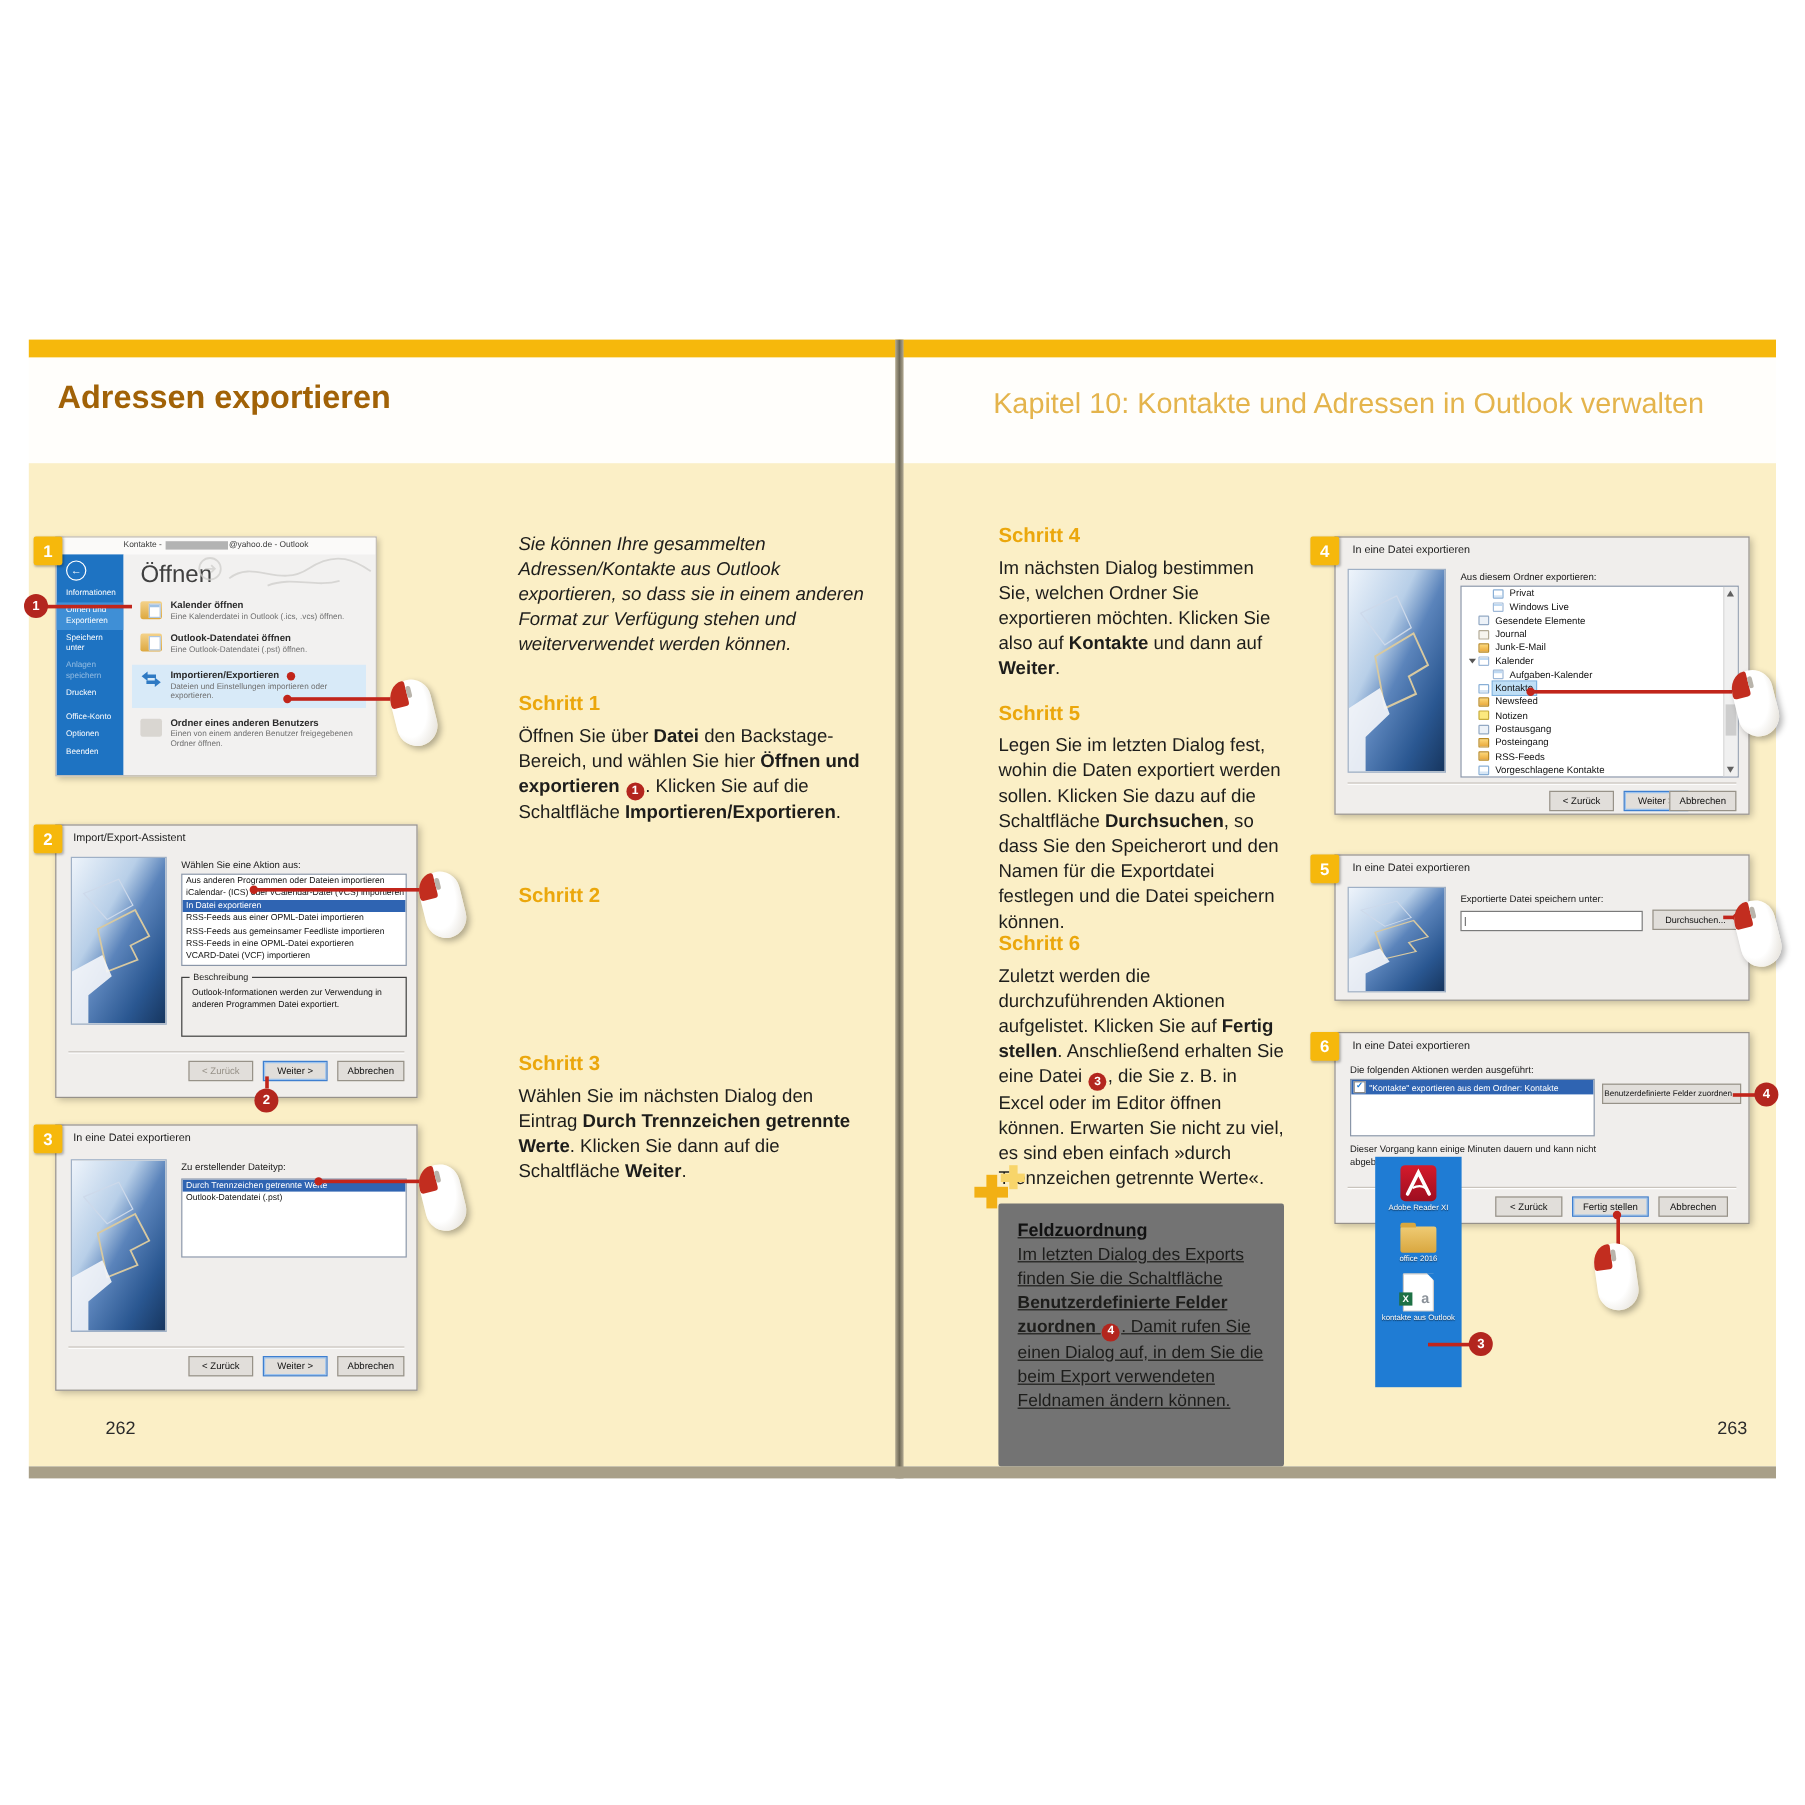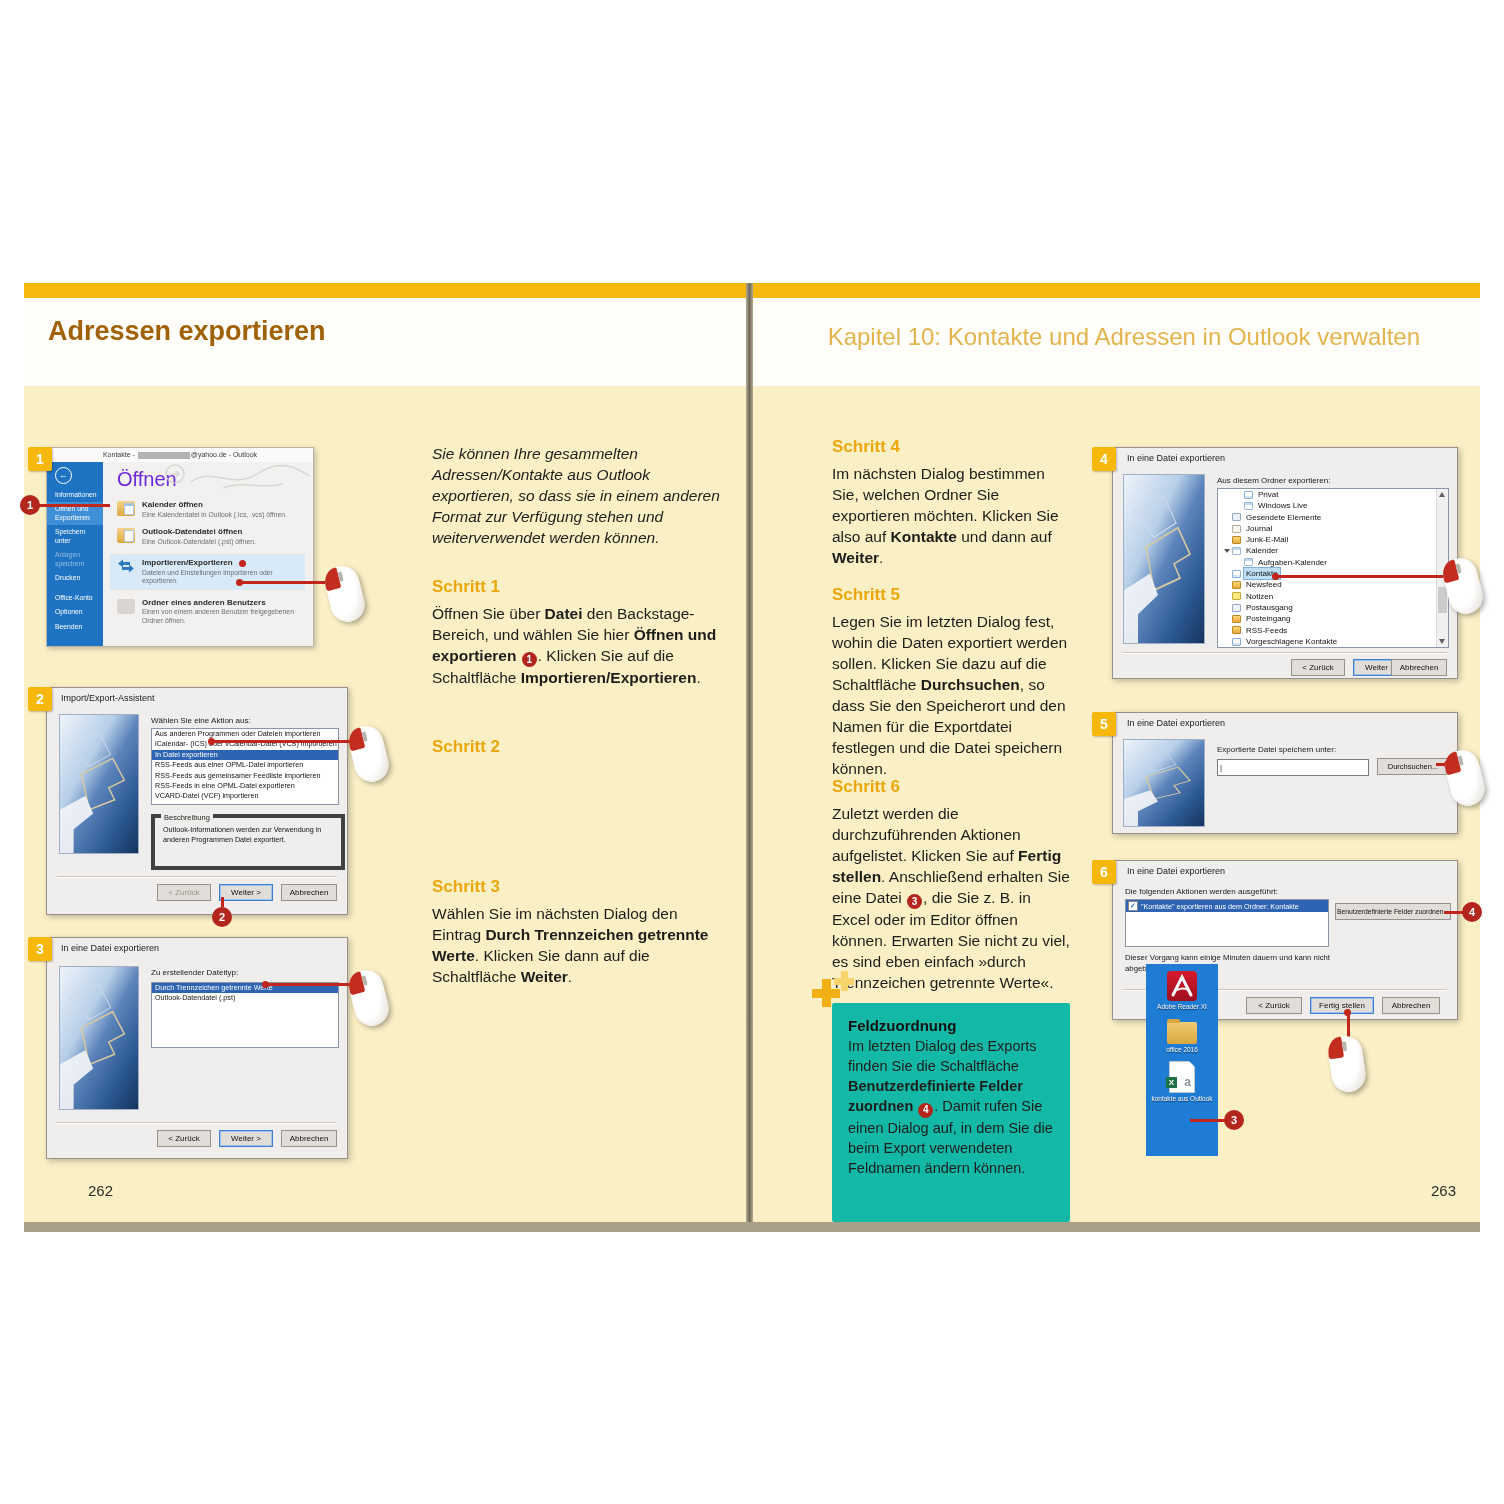--- a/index.html
+++ b/index.html
@@ -19,22 +19,22 @@
   .pnum.l{left:24px;margin-left:40px;} .pnum.r{left:1300px;width:132px;text-align:right;}
 
   
   .sh{position:absolute;margin:0;font-size:17px;font-weight:bold;color:#EBA70C;}
   .sp{position:absolute;margin:0;font-size:15.5px;line-height:21px;color:#1d1d1b;}
   .lx{left:408px;width:294px;} .rx{left:808px;width:238px;}
   .intro{font-style:italic;}
   .ib{display:inline-flex;width:15px;height:15px;border-radius:50%;background:#B3261E;color:#fff;
       font-size:10px;font-weight:bold;font-style:normal;align-items:center;justify-content:center;
       vertical-align:-2px;margin:0 1px;}
-  .tipbox{position:absolute;left:808px;top:720px;width:238px;height:219px;background:#14b8a6;
-          border-radius:2px;padding:0;box-sizing:border-box;}
+  .tipbox{position:absolute;left:808px;top:720px;width:238px;height:219px;background:#737373;
+          border-radius:2px;padding:0;box-sizing:border-box;text-decoration:underline;}
   .tipinner{padding:14px 14px 0 16px;}
   .tiph{margin:0 0 2px 0;font-size:15px;font-weight:bold;color:#111;}
   .tipp{margin:0;font-size:14.5px;line-height:20px;}
   .plus{position:absolute;}
   .plus i{position:absolute;background:#F2B014;display:block;}
   .plus .h{left:0;top:10px;width:28px;height:9px;} .plus .v{left:10px;top:0;width:9px;height:28px;}
   .plus.small i{background:#F8D56A;}
   .plus.small .h{width:20px;height:7px;top:7px;} .plus.small .v{width:7px;height:20px;left:7px;}
 
   
@@ -65,21 +65,21 @@
   .bs-side{position:absolute;left:0;top:14px;bottom:0;width:56px;background:#1E73C2;color:#fff;
            padding-top:3px;box-sizing:border-box;}
   .backcirc{width:15px;height:15px;border:1.4px solid #fff;border-radius:50%;margin:2px 0 4px 8px;
             font-size:9px;line-height:14px;text-align:center;color:#fff;}
   .bs-item{font-size:6.8px;line-height:1.25;padding:3px 4px 3px 8px;}
   .bs-item.sel{background:#3F8FD6;}
   .bs-item.dis{opacity:.5;}
   .bs-sep{height:5px;}
   .bs-main{position:absolute;left:56px;top:14px;right:0;bottom:0;background:#F2F1F0;
            padding:4px 8px 0 14px;box-sizing:border-box;}
-  .bs-h{font-size:20px;font-weight:300;color:#6d28d9;margin:2px 0 9px;}
+  .bs-h{font-size:20px;font-weight:300;color:#404040;margin:2px 0 9px;}
   .bs-entry{display:flex;margin-bottom:8px;position:relative;}
   .bs-entry.hl{background:#D8EAF8;margin-left:-7px;padding:4px 5px 4px 7px;margin-bottom:8px;}
   .bs-et{font-size:8px;font-weight:600;color:#2b2b2b;line-height:1.2;}
   .bs-ed{font-size:6.8px;color:#6e6e6e;line-height:1.25;margin-top:1px;}
   .bico{width:18px;height:15px;flex:none;margin-right:7px;margin-top:1px;position:relative;}
   .cal-folder,.pst-folder{background:linear-gradient(#F4D28A,#DDA83F);border-radius:2px;}
   .cal-folder::after,.pst-folder::after{content:'';position:absolute;right:1px;top:2px;width:8px;height:10px;
       background:#fff;border:1px solid #AFC6DF;}
   .cal-folder::after{box-shadow:inset 0 2px 0 #9FC1E4;}
   .share-folder{background:#d9d6d1;border-radius:2px;}
@@ -89,21 +89,21 @@
   
   .dlg{position:absolute;background:#F0EEEC;border:1px solid #96918A;box-sizing:border-box;
        box-shadow:2px 2px 6px rgba(0,0,0,.25);z-index:3;}
   .dtitle{position:absolute;left:14px;top:5px;font-size:9px;color:#1a1a1a;}
   .gfx{position:absolute;overflow:hidden;border:1px solid #9fb0c6;}
   .gfx svg{display:block;width:100%;height:100%;}
   .dlabel{position:absolute;font-size:8px;color:#1a1a1a;}
   .lbox{position:absolute;background:#fff;border:1px solid #8a96a8;overflow:hidden;}
   .lrow{font-size:7.2px;line-height:10.4px;padding:0 3px;white-space:nowrap;color:#111;}
   .lrow.sel{background:#2F64B2;color:#fff;position:relative;}
-  .fieldset{position:absolute;border:4px solid #404040;}
+  .fieldset{position:absolute;border:1px solid #404040;}
   .flegend{position:absolute;top:-5px;left:6px;background:#F0EEEC;padding:0 3px;font-size:7.5px;}
   .ftext{padding:7px 8px 0 8px;font-size:7.2px;line-height:1.45;color:#111;}
   .etch{position:absolute;height:1px;background:#c9c4bd;box-shadow:0 1px 0 #fff;}
   .wbtn{position:absolute;height:17px;background:#E1DEDA;border:1px solid #979288;font-size:8px;
         color:#111;display:flex;align-items:center;justify-content:center;box-sizing:border-box;}
   .wbtn.def{border:1px solid #3E7FD0;box-shadow:0 0 0 1px #9cc3ee inset;}
   .wbtn.dis{color:#969188;}
   .inp{position:absolute;background:#fff;border:1px solid #7a7a7a;font-size:8px;line-height:15px;
        padding:0 2px;color:#333;box-sizing:border-box;}
 

